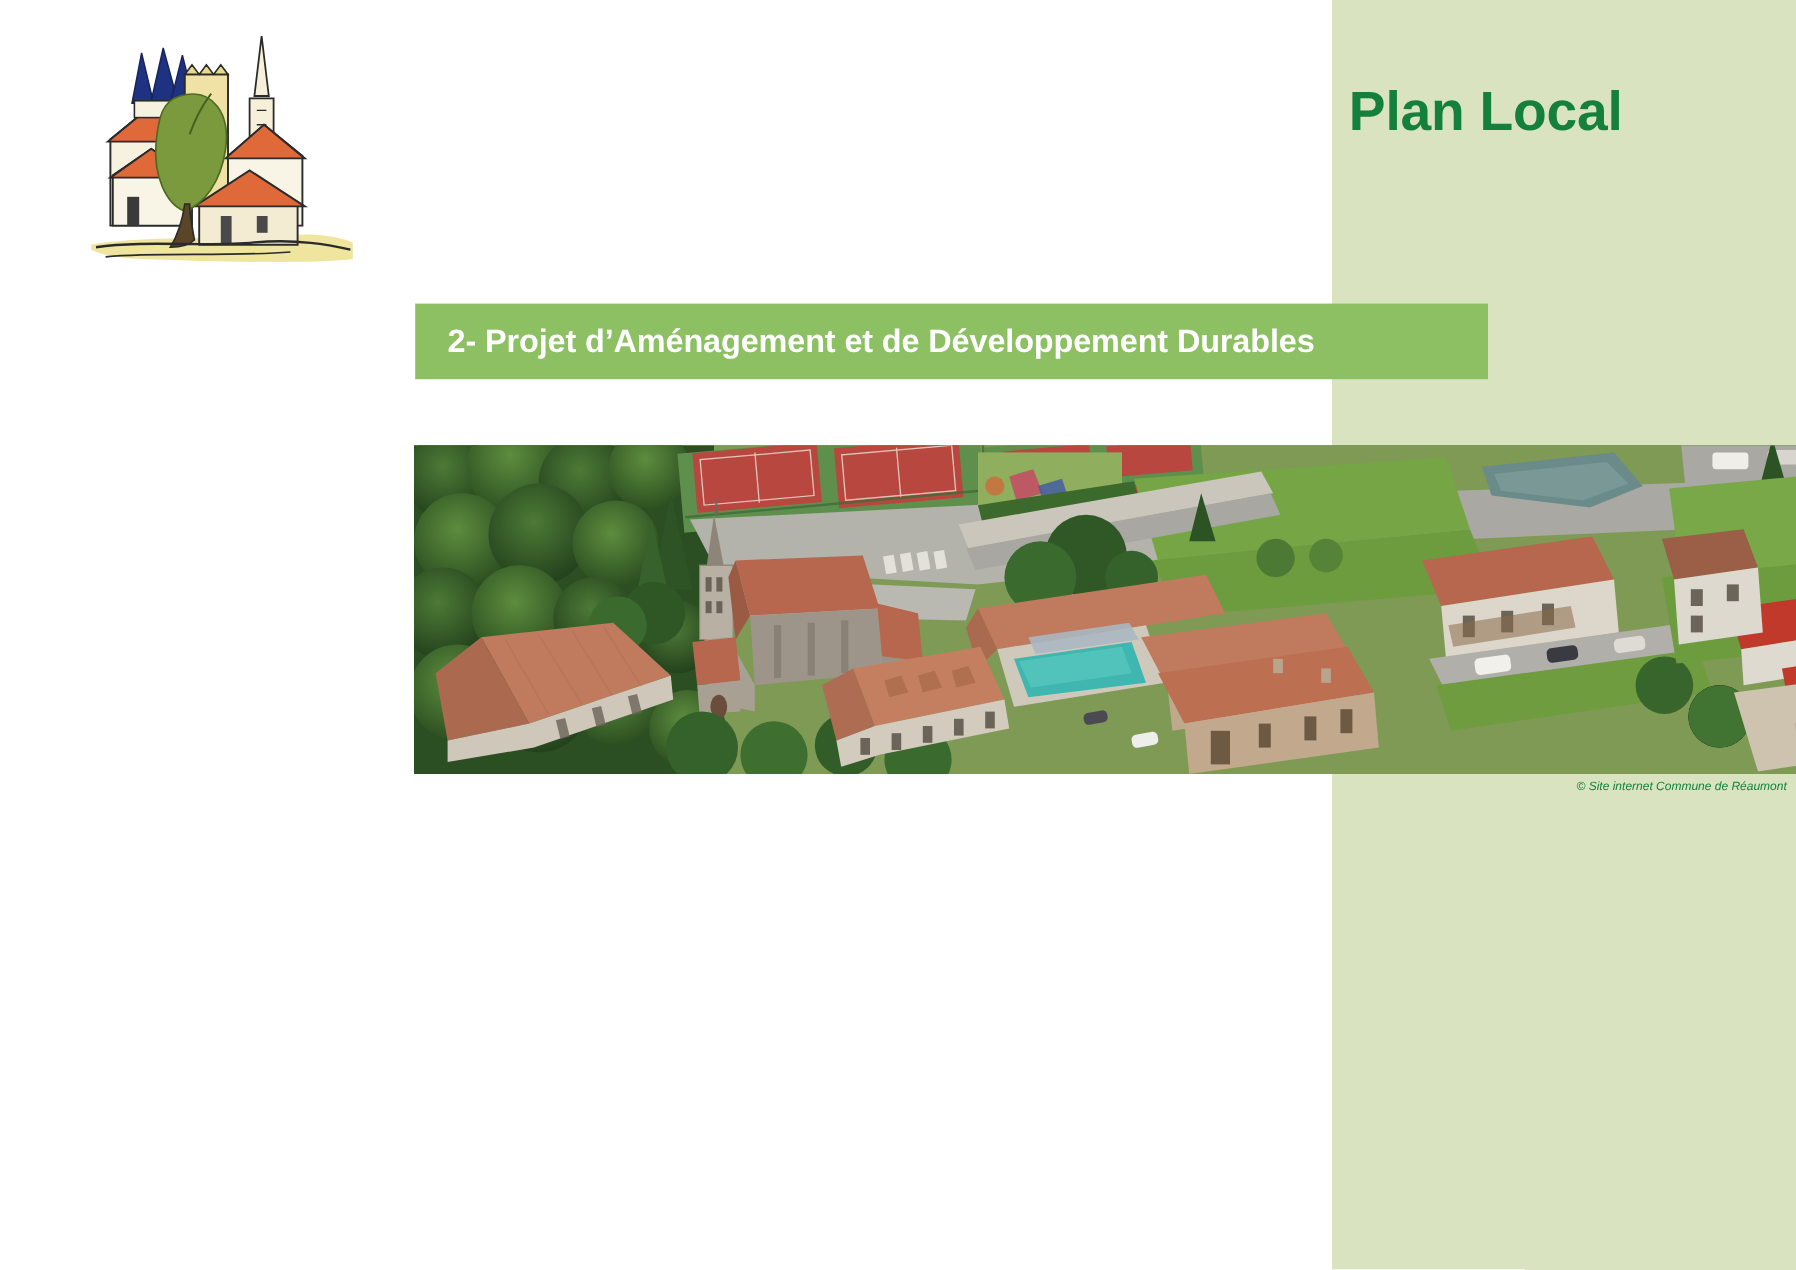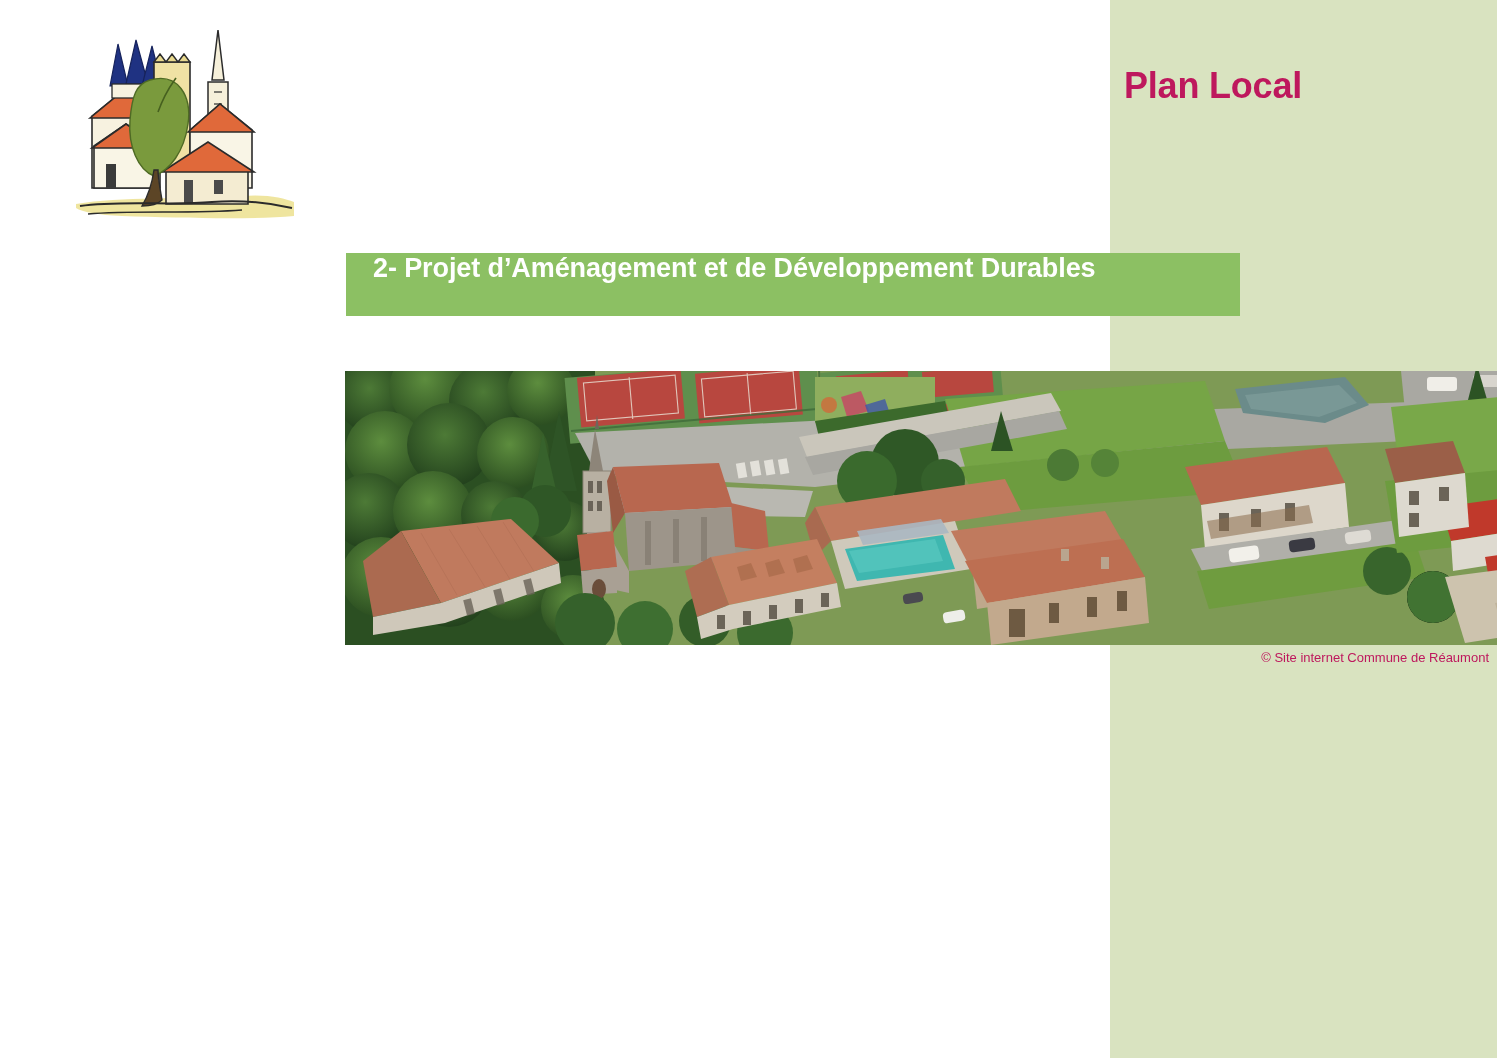--- a/index.html
+++ b/index.html
@@ -24,22 +24,22 @@
     height: 1058px;
     background: #d9e3c0;
   }
 
   
   #doc-title {
     position: absolute;
     left: 1124px;
     top: 62px;
     width: 330px;
-    color: #be185d;
-    font-size: 36px;
+    color: #15803d;
+    font-size: 46px;
     font-weight: bold;
     line-height: 1.32;
     letter-spacing: -0.2px;
   }
   #doc-title .line { display: block; white-space: nowrap; }
 
   
   #logo {
     position: absolute;
     left: 62px;
@@ -51,21 +51,21 @@
 
   
   #section-banner {
     position: absolute;
     left: 346px;
     top: 253px;
     width: 894px;
     height: 63px;
     background: #8cc063;
     display: flex;
-    align-items: flex-start;
+    align-items: center;
   }
   #section-banner-label {
     color: #ffffff;
     font-size: 27px;
     font-weight: bold;
     padding-left: 27px;
     white-space: nowrap;
     letter-spacing: -0.1px;
   }
 
@@ -79,22 +79,23 @@
     overflow: hidden;
     background: #6d8a4e;
   }
   #aerial-photo svg { display: block; width: 100%; height: 100%; }
 
   
   #photo-credit {
     position: absolute;
     right: 8px;
     top: 650px;
-    color: #be185d;
-    font-size: 13px;
+    color: #15803d;
+    font-size: 10px;
+    font-style: italic;
     white-space: nowrap;
   }
 </style>
 </head>
 <body>
 
 <div id="right-panel"></div>
 
 <div id="logo">
   <svg viewBox="0 0 240 208" xmlns="http://www.w3.org/2000/svg">

